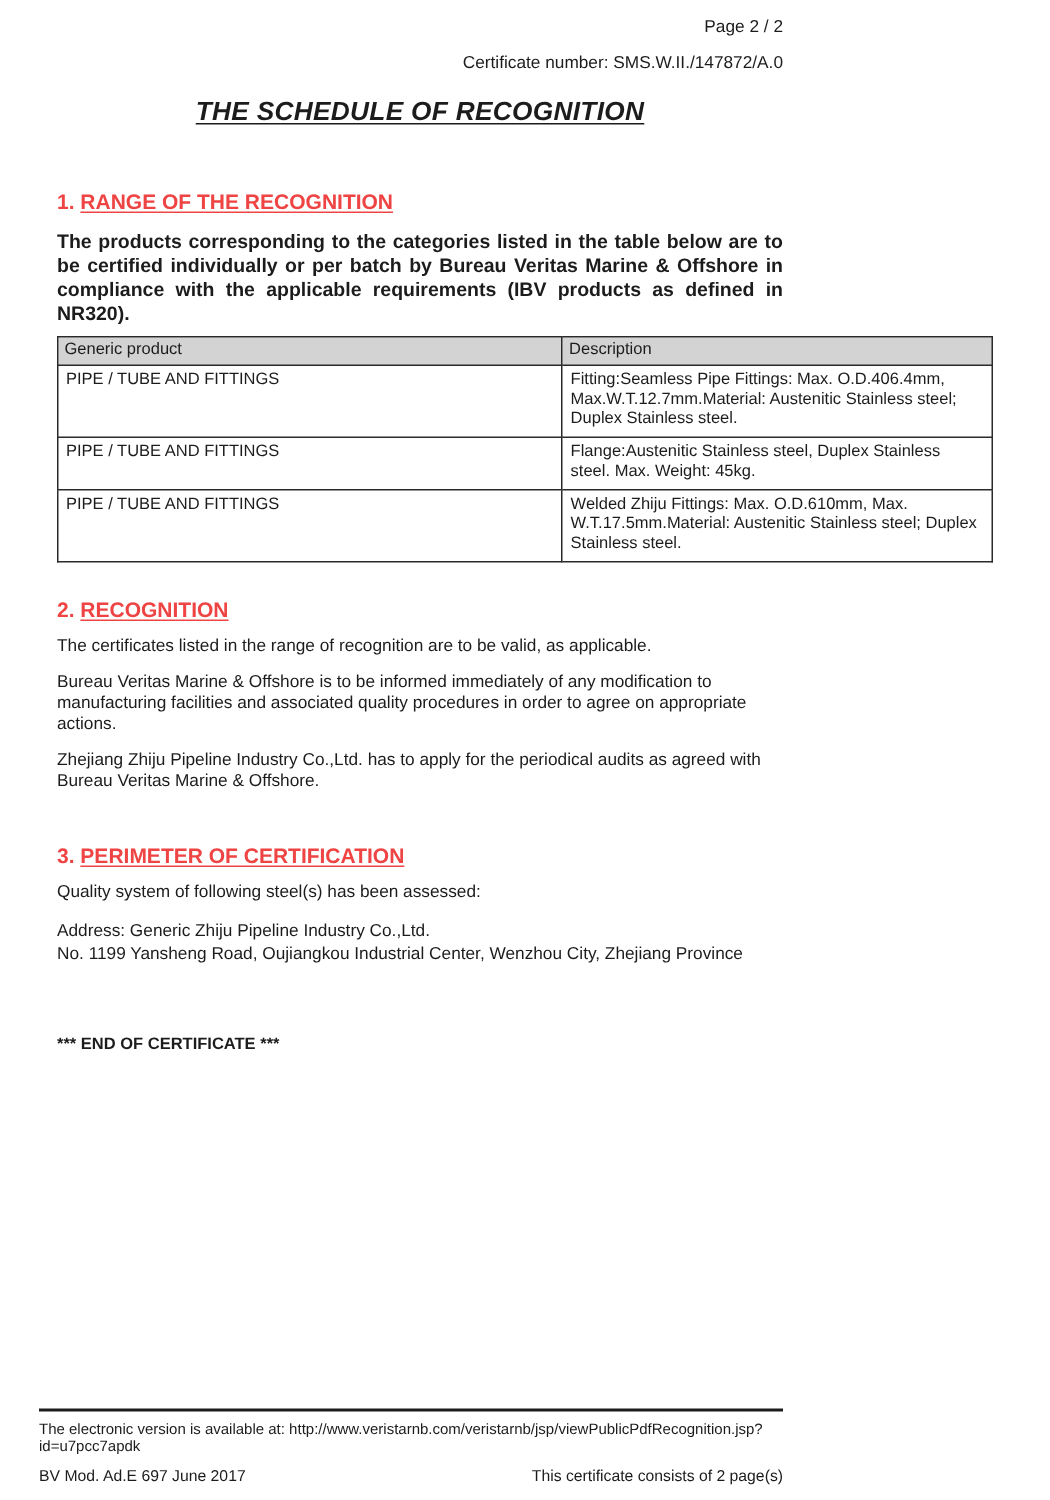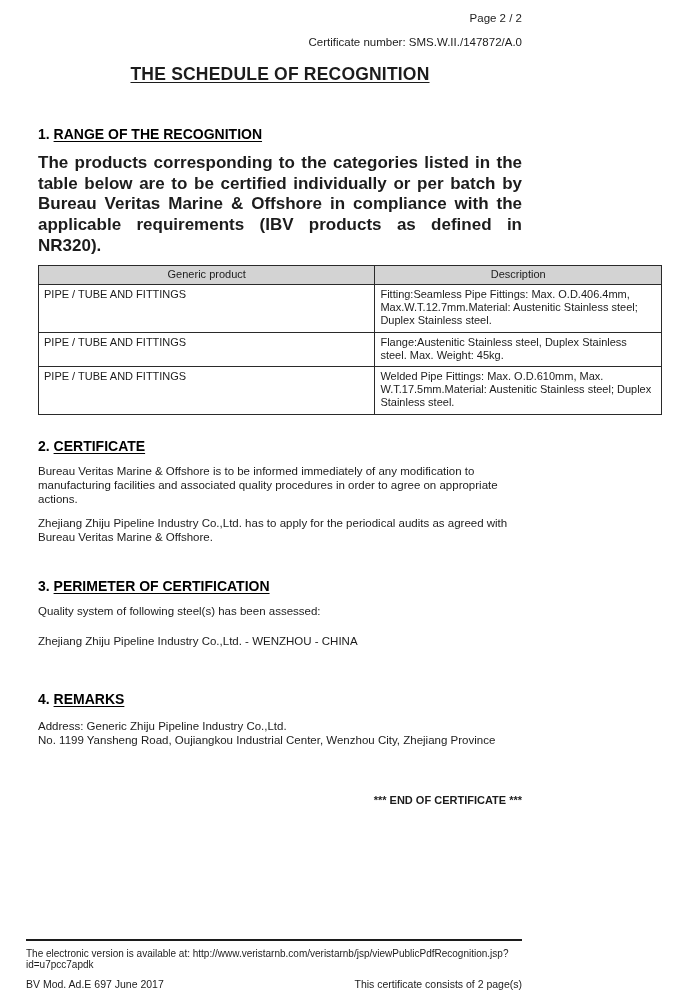--- a/index.html
+++ b/index.html
@@ -25,53 +25,53 @@
   }
   .top-right .page-num { margin-bottom: 12px; }
 
   .doc-title {
     margin-top: 16px;
     text-align: center;
     font-size: 17.5px;
     font-weight: bold;
     letter-spacing: 0.2px;
   }
-  .doc-title span { text-decoration: underline; text-underline-offset: 2px; }
+  .doc-title span { text-decoration: underline; text-underline-offset: 2px; font-style: italic; }
 
   h2.sec-heading {
     font-size: 14px;
     font-weight: bold;
-    color: #000000;
+    color: #ef4444;
   }
   h2.sec-heading .u { text-decoration: underline; text-underline-offset: 2px; }
 
   .sec1-heading { margin-top: 41px; }
   .intro-para {
     margin-top: 11px;
-    font-size: 17px;
+    font-size: 13px;
     font-weight: bold;
     line-height: 1.22;
     text-align: justify;
   }
 
   table.rec-table {
     margin-top: 8px;
     width: 624px;
     border-collapse: collapse;
     font-size: 11px;
     line-height: 1.18;
   }
   table.rec-table th, table.rec-table td {
     border: 1px solid #2a2a2a;
     vertical-align: top;
   }
   table.rec-table th {
     background: #d3d3d3;
     font-weight: normal;
-    text-align: center;
+    text-align: left;
     padding: 2px 4px 3px 4px;
   }
   table.rec-table td {
     padding: 3px 5px 5px 5px;
   }
   table.rec-table col.c1 { width: 54%; }
   table.rec-table col.c2 { width: 46%; }
 
   .sec2-heading { margin-top: 23px; }
   .body-para {
@@ -79,21 +79,21 @@
     font-size: 11.5px;
     line-height: 1.22;
   }
   .sec3-heading { margin-top: 34px; }
   .spaced-para { margin-top: 16px; }
   .sec4-heading { margin-top: 42px; }
   .address-block { margin-top: 12px; font-size: 11.5px; line-height: 1.25; }
 
   .end-cert {
     margin-top: 47px;
-    text-align: right;
+    text-align: left;
     font-size: 11px;
     font-weight: bold;
   }
 
   .footer {
     position: absolute;
     left: 26px; right: 38px; bottom: 10px;
   }
   .footer .rule {
     border-top: 2px solid #1c1c1c;
@@ -145,43 +145,39 @@
         <tr>
           <td>PIPE / TUBE AND FITTINGS</td>
           <td>Fitting:Seamless Pipe Fittings: Max. O.D.406.4mm, Max.W.T.12.7mm.Material: Austenitic Stainless steel; Duplex Stainless steel.</td>
         </tr>
         <tr>
           <td>PIPE / TUBE AND FITTINGS</td>
           <td>Flange:Austenitic Stainless steel, Duplex Stainless steel. Max. Weight: 45kg.</td>
         </tr>
         <tr>
           <td>PIPE / TUBE AND FITTINGS</td>
-          <td>Welded Pipe Fittings: Max. O.D.610mm, Max. W.T.17.5mm.Material: Austenitic Stainless steel; Duplex Stainless steel.</td>
+          <td>Welded Zhiju Fittings: Max. O.D.610mm, Max. W.T.17.5mm.Material: Austenitic Stainless steel; Duplex Stainless steel.</td>
         </tr>
       </tbody>
     </table>
 
     <h2 class="sec-heading sec2-heading">
       <span>2.</span>
-      <span class="u">CERTIFICATE</span>
+      <span class="u">RECOGNITION</span>
     </h2>
+    <p class="body-para">The certificates listed in the range of recognition are to be valid, as applicable.</p>
     <p class="body-para">Bureau Veritas Marine &amp; Offshore is to be informed immediately of any modification to manufacturing facilities and associated quality procedures in order to agree on appropriate actions.</p>
     <p class="body-para">Zhejiang Zhiju Pipeline Industry Co.,Ltd. has to apply for the periodical audits as agreed with Bureau Veritas Marine &amp; Offshore.</p>
 
     <h2 class="sec-heading sec3-heading">
       <span>3.</span>
       <span class="u">PERIMETER OF CERTIFICATION</span>
     </h2>
     <p class="body-para">Quality system of following steel(s) has been assessed:</p>
-    <p class="body-para spaced-para">Zhejiang Zhiju Pipeline Industry Co.,Ltd. - WENZHOU - CHINA</p>
 
-    <h2 class="sec-heading sec4-heading">
-      <span>4.</span>
-      <span class="u">REMARKS</span>
-    </h2>
     <div class="address-block">
       <div>Address: Generic Zhiju Pipeline Industry Co.,Ltd.</div>
       <div>No. 1199 Yansheng Road, Oujiangkou Industrial Center, Wenzhou City, Zhejiang Province</div>
     </div>
 
     <div class="end-cert">*** END OF CERTIFICATE ***</div>
 
   </div>
 
   <div class="footer">

